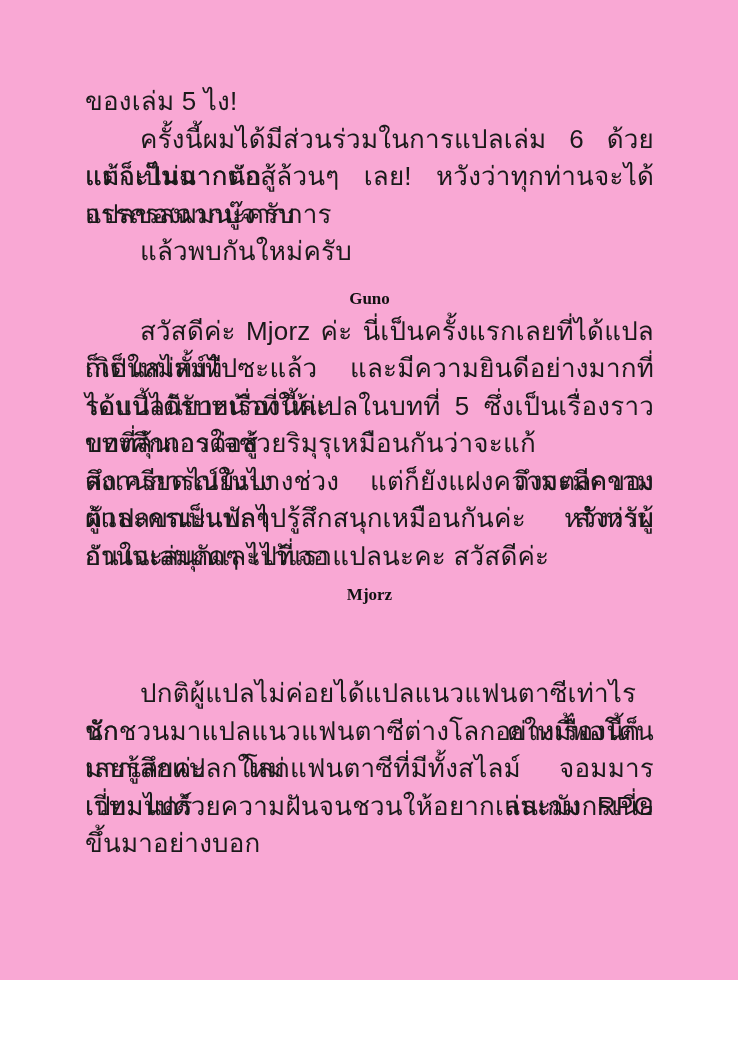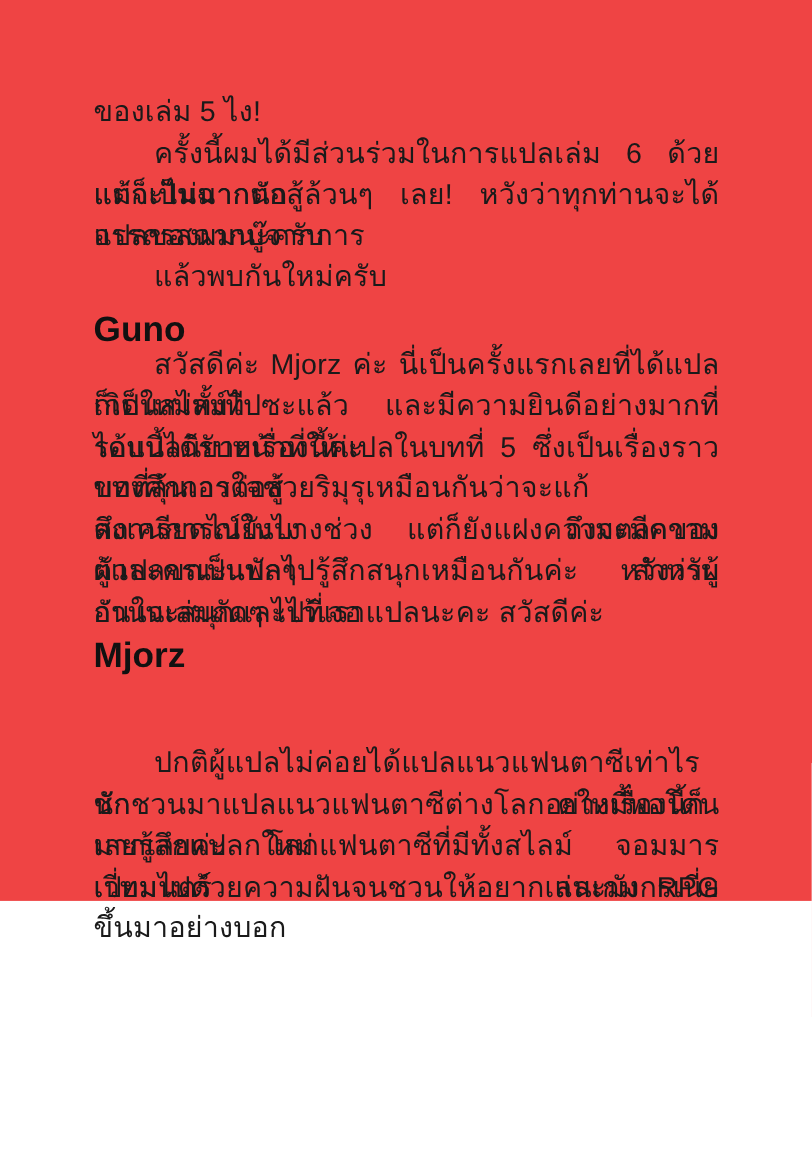--- a/index.html
+++ b/index.html
@@ -4,22 +4,22 @@
 <style>
   * { margin: 0; padding: 0; box-sizing: border-box; }
   html, body {
     width: 738px;
     height: 1051px;
     background: #ffffff;
     overflow: hidden;
   }
   .page {
     width: 738px;
-    height: 819px;
-    background: #ef4444;
+    height: 980px;
+    background: #f9a8d4;
     color: #1a1a1a;
     padding: 83px 84px 0 85px;
     font-family: "Liberation Sans", sans-serif;
   }
   .line {
     font-size: 26px;
     line-height: 37.5px;
     height: 37.5px;
     white-space: nowrap;
     letter-spacing: 0.2px;
@@ -30,25 +30,25 @@
     text-align-last: justify;
   }
   .line.indent {
     padding-left: 55px;
   }
   .line.indent.fill {
     padding-left: 0;
     text-indent: 55px;
   }
   .signature {
-    font-family: Liberation Sans, sans-serif;
+    font-family: Liberation Serif, serif;
     font-weight: bold;
-    font-size: 32px;
+    font-size: 17px;
     line-height: 28px;
-    text-align: left;
+    text-align: center;
     color: #111111;
   }
   .sig-1 { margin-top: 14px; }
   .sig-2 { margin-top: 6px; }
   .block-2 { }
   .block-3 { margin-top: 66px; }
 </style>
 </head>
 <body>
 

